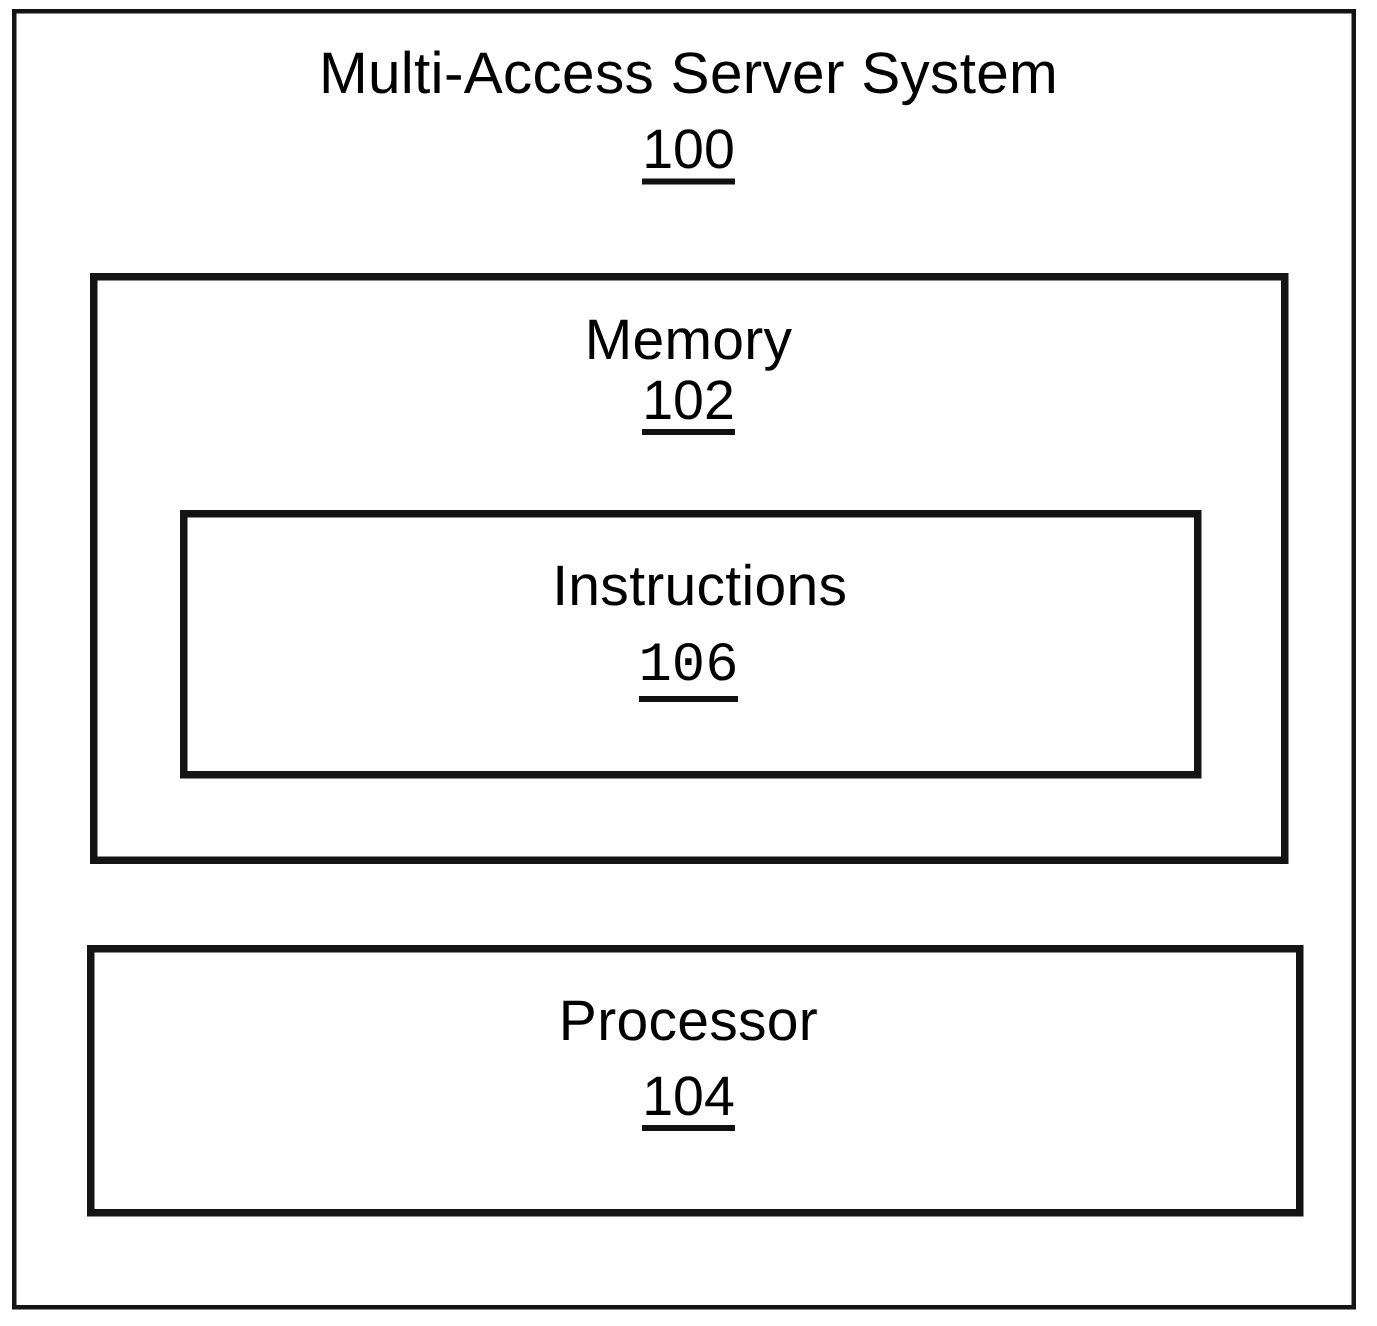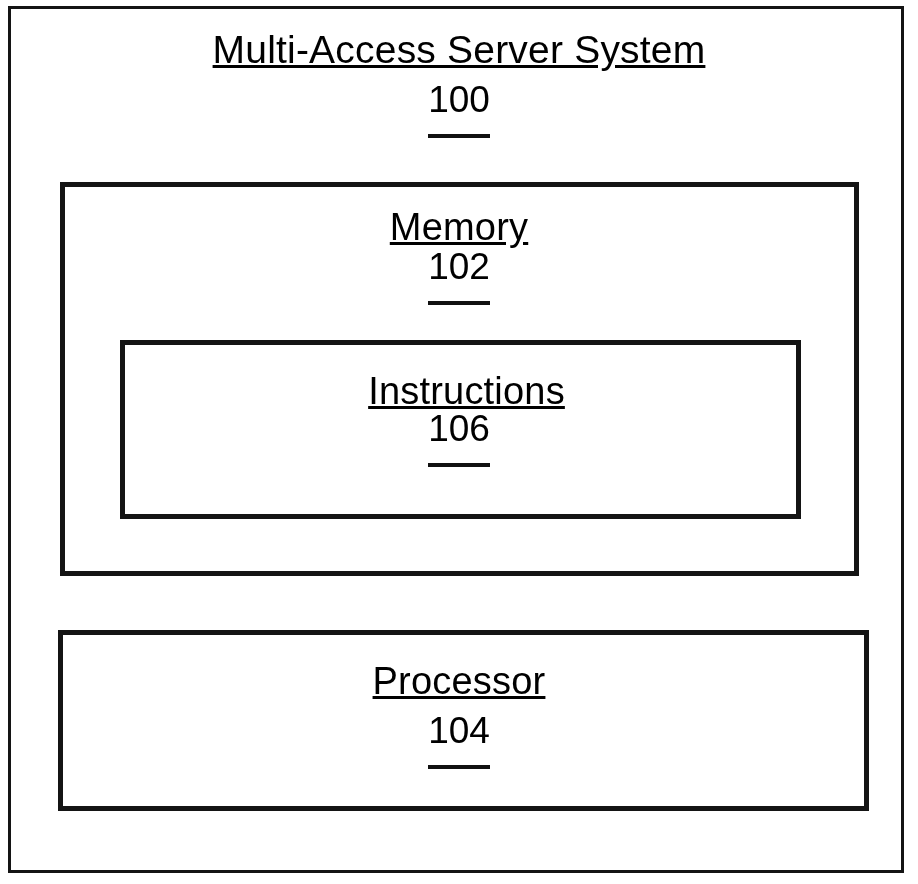--- a/index.html
+++ b/index.html
@@ -66,29 +66,28 @@
     right: 0;
     text-align: center;
     line-height: 1.0;
   }
 
   .label-title {
     display: block;
     font-weight: 400;
     letter-spacing: 0.2px;
     white-space: nowrap;
-    text-decoration: underline;
   }
 
   .label-ref {
     display: inline-block;
     margin-top: 10px;
     font-weight: 400;
     border-bottom: 4px solid #111111;
-    padding-bottom: 16px;
+    padding-bottom: 1px;
     line-height: 1.0;
   }
 
   
   #system-label {
     top: 30px;
   }
   #system-label .label-title {
     font-size: 39px;
   }
@@ -112,21 +111,22 @@
   
   #instructions-label {
     top: 372px;
   }
   #instructions-label .label-title {
     font-size: 38px;
     padding-left: 15px;
   }
   #instructions-label .label-ref {
     font-size: 37px;
-    margin-top: 0;
+    margin-top: 16px;
+    font-family: Liberation Mono, monospace;
   }
 
   
   #processor-label {
     top: 662px;
   }
   #processor-label .label-title {
     font-size: 38px;
   }
   #processor-label .label-ref {

